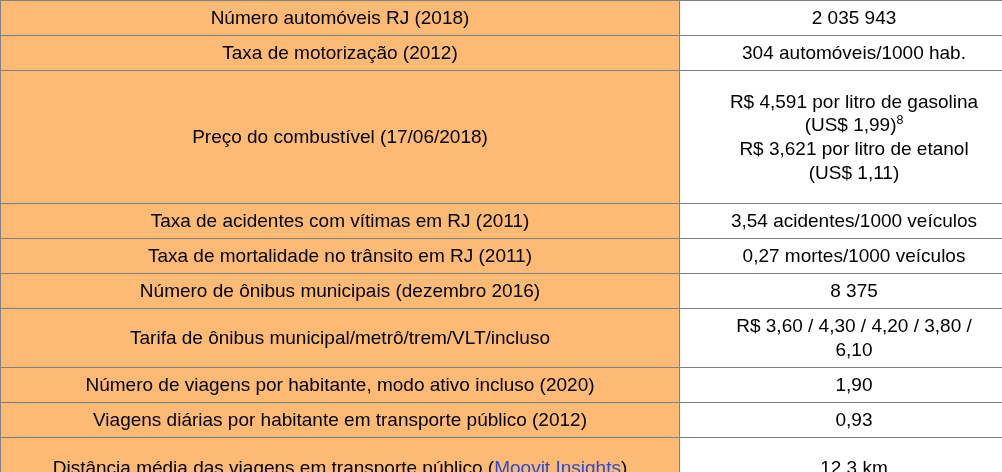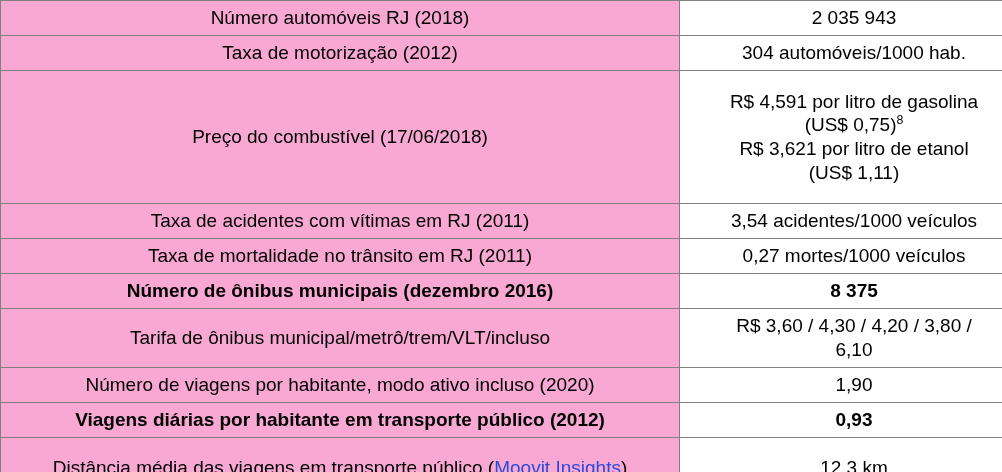--- a/index.html
+++ b/index.html
@@ -26,21 +26,21 @@
     border: 1px solid #808080;
     padding: 2px 6px;
     vertical-align: middle;
     font-size: 19px;
     line-height: 1.25;
     color: #000000;
   }
   td.label-cell {
     width: 666px;
     text-align: center;
-    background: #f9a8d4;
+    background: #fdba74;
     margin-top: 44px;
   }
   td.value-cell {
     width: 336px;
     text-align: center;
     background: #ffffff;
   }
   .line { display: block; }
   sup {
     font-size: 0.65em;
@@ -49,24 +49,24 @@
   }
   a.inline-link {
     color: #2a4ad7;
     text-decoration: underline;
   }
   .r1 td { height: 30px; }
   .r2 td { height: 30px; }
   .r3 td { height: 128px; }
   .r4 td { height: 30px; }
   .r5 td { height: 30px; }
-  .r6 td { height: 30px; font-weight: bold; }
+  .r6 td { height: 30px; }
   .r7 td { height: 54px; }
   .r8 td { height: 30px; }
-  .r9 td { height: 30px; font-weight: bold; }
+  .r9 td { height: 30px; }
   .r10 td { height: 56px; }
 </style>
 </head>
 <body>
 
 <div class="table-wrap">
   <table class="stats-table">
     <tbody>
 
       <tr class="r1">
@@ -76,21 +76,21 @@
 
       <tr class="r2">
         <td class="label-cell">Taxa de motorização (2012)</td>
         <td class="value-cell">304 automóveis/1000 hab.</td>
       </tr>
 
       <tr class="r3">
         <td class="label-cell">Preço do combustível (17/06/2018)</td>
         <td class="value-cell">
           <span class="line">R$ 4,591 por litro de gasolina</span>
-          <span class="line"><span>(US$ 0,75)</span><sup>8</sup></span>
+          <span class="line"><span>(US$ 1,99)</span><sup>8</sup></span>
           <span class="line">R$ 3,621 por litro de etanol</span>
           <span class="line">(US$ 1,11)</span>
         </td>
       </tr>
 
       <tr class="r4">
         <td class="label-cell">Taxa de acidentes com vítimas em RJ (2011)</td>
         <td class="value-cell">3,54 acidentes/1000 veículos</td>
       </tr>
 

